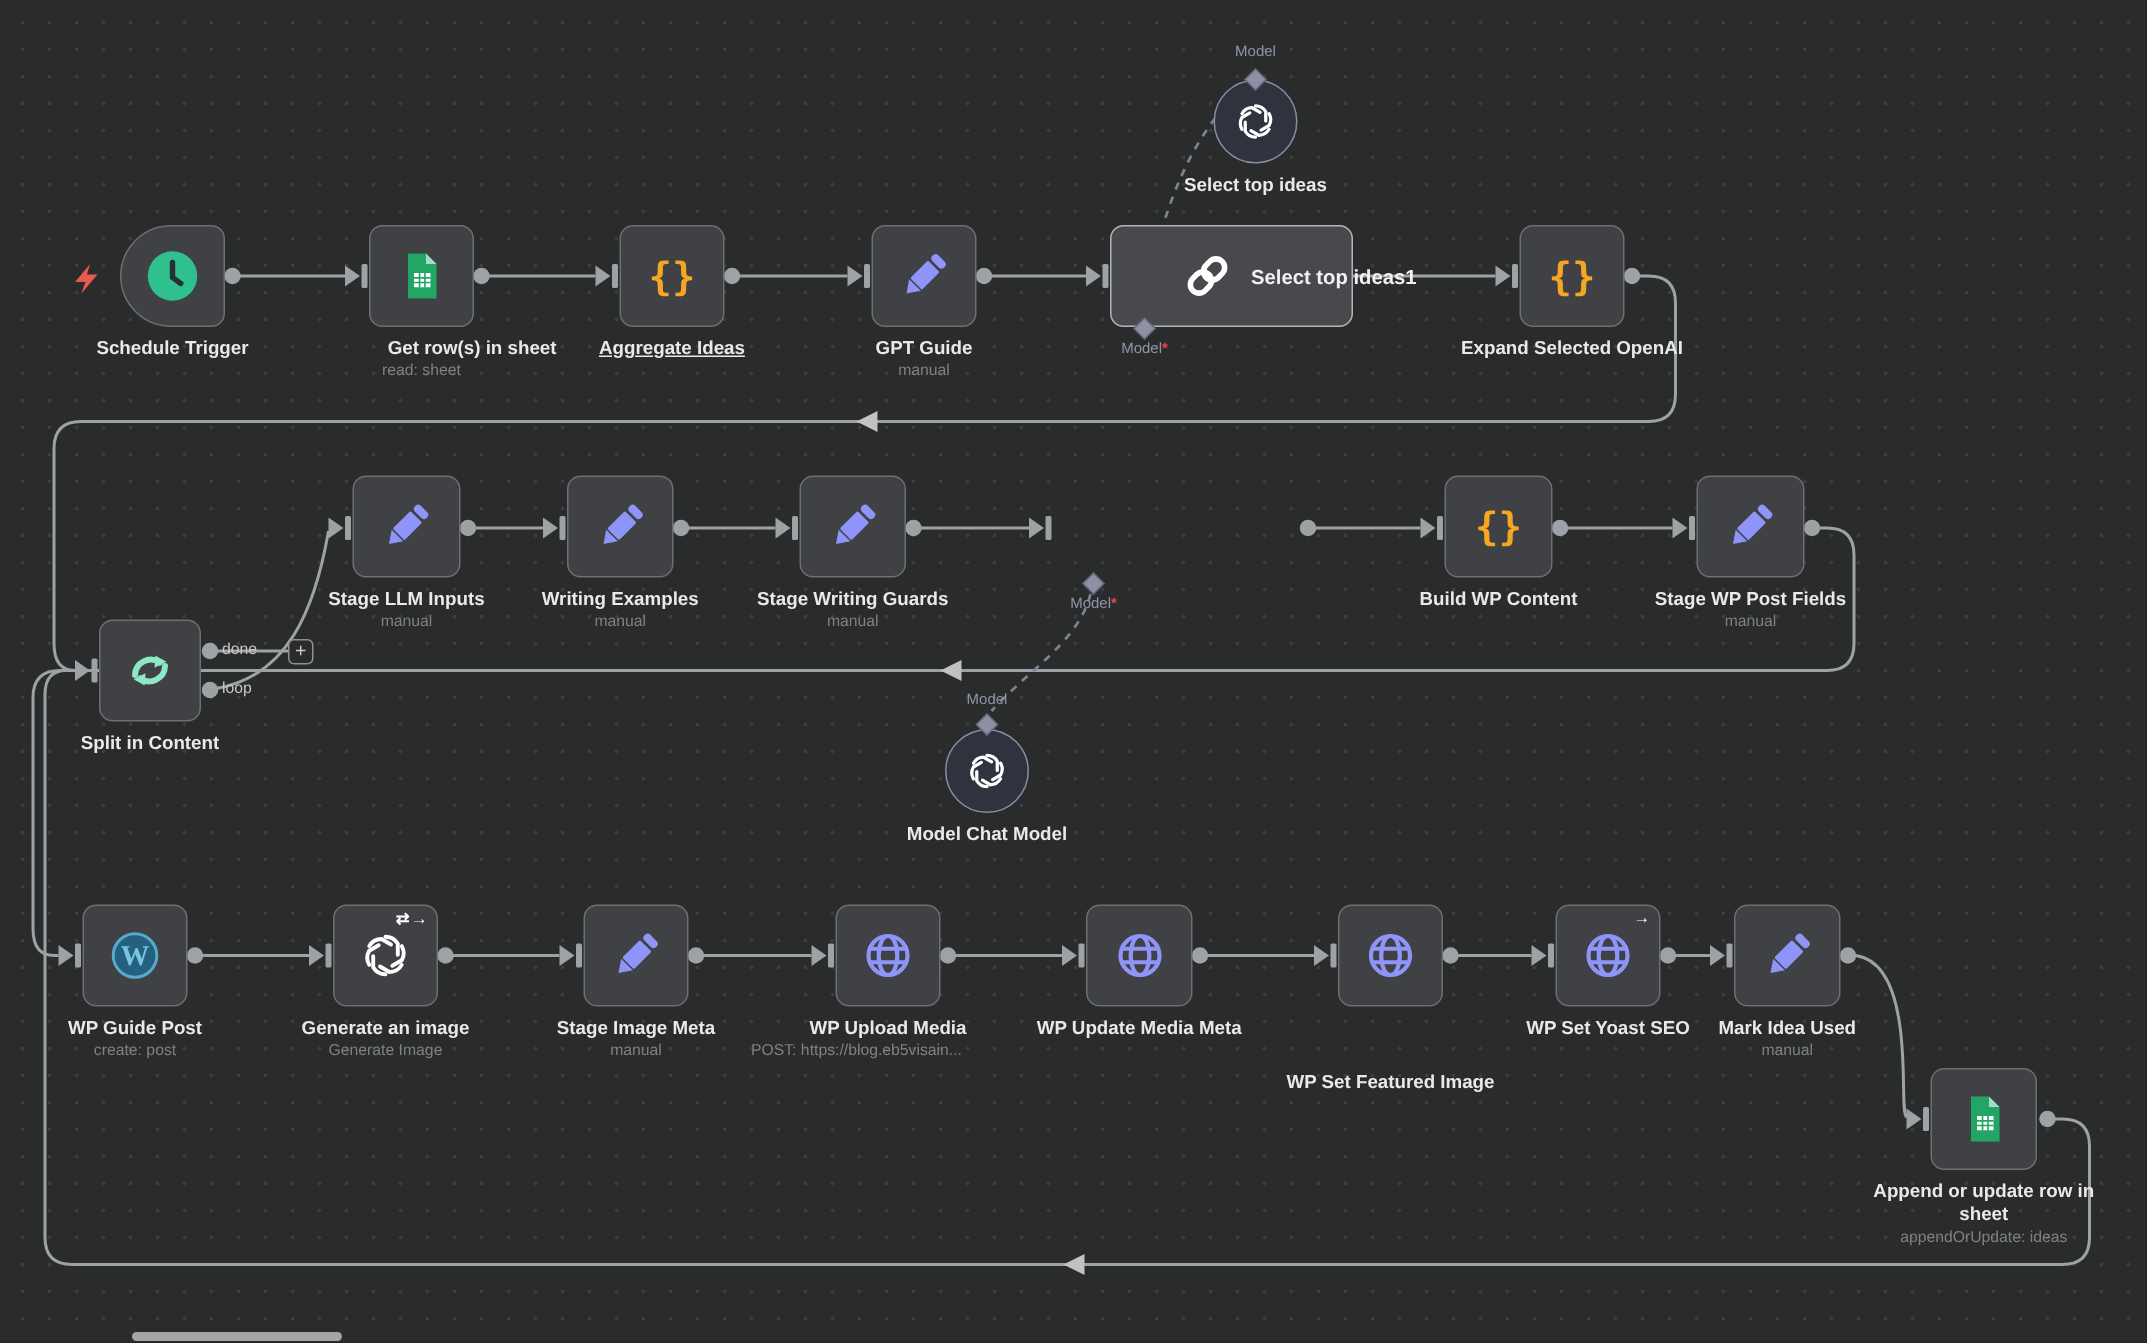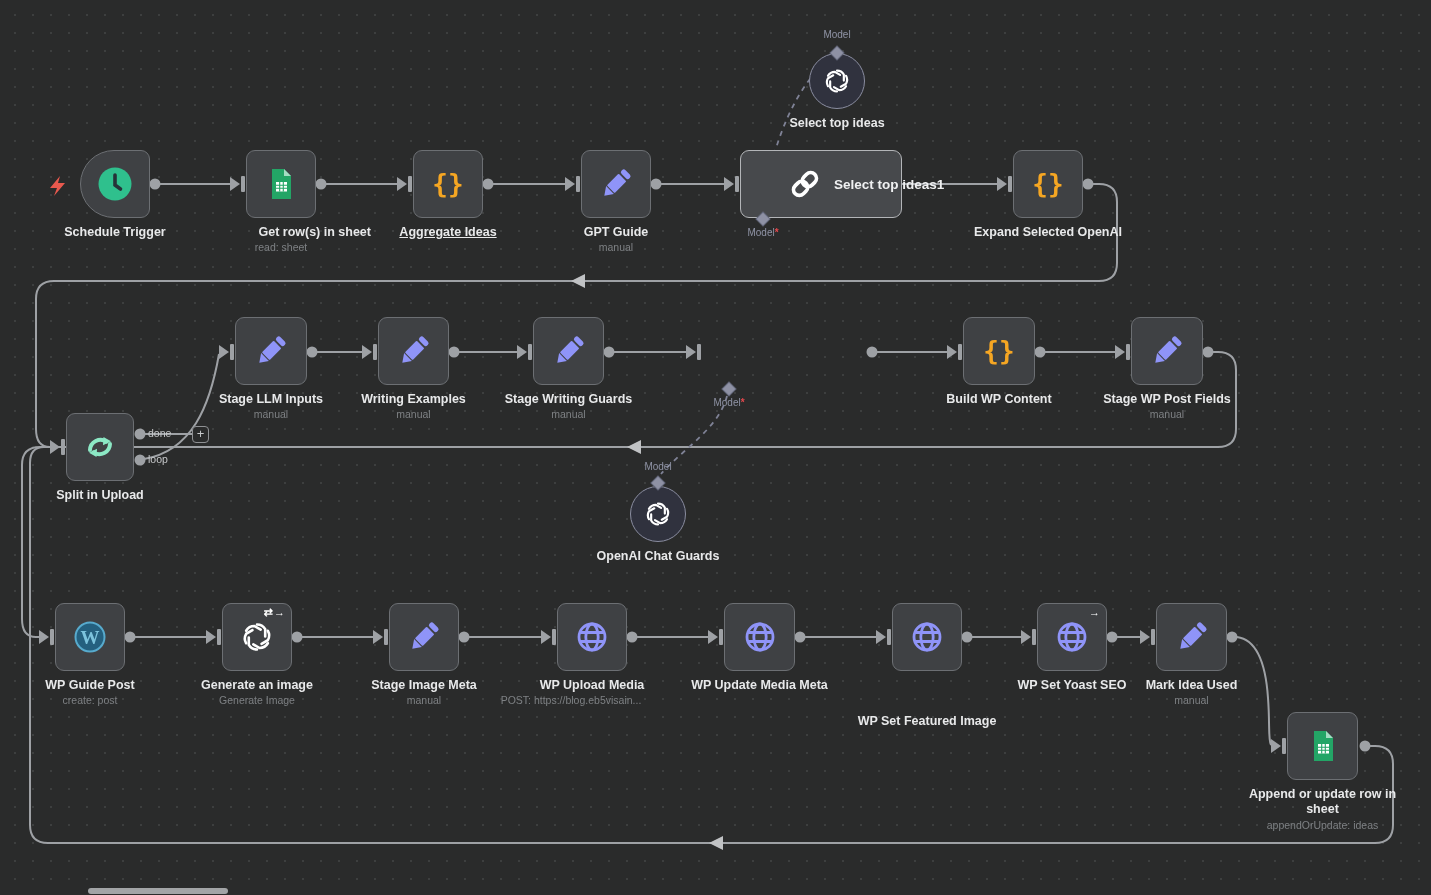--- a/index.html
+++ b/index.html
@@ -312,21 +312,21 @@
         <svg viewBox="0 0 36 36">
           <g stroke="#8ce8c5" stroke-width="4" fill="none" stroke-linecap="round">
             <path d="M8 21 a10.5 10.5 0 0 1 16.5 -8.3"></path>
             <path d="M28 15 a10.5 10.5 0 0 1 -16.5 8.3"></path>
           </g>
           <path d="M21.5 8 l7.5 4.2 -8 4 z" fill="#8ce8c5"></path>
           <path d="M14.5 28 l-7.5 -4.2 8 -4 z" fill="#8ce8c5"></path>
         </svg>
       </span>
     </div>
-    <div class="node-label" style="left: 10px; top: 488px; width: 180px;">Split in Upload</div>
+    <div class="node-label" style="left: 10px; top: 488px; width: 180px;">Split in Content</div>
     <div class="node" style="left: 235px; top: 317px; width: 72px; height: 68px;">
       <span class="nicon">
         <svg viewBox="0 0 36 36">
           <g transform="rotate(45 18 18)" fill="#8f94f8">
             <rect x="12.5" y="1.5" width="11" height="5.5" rx="2.5"></rect>
             <rect x="12.5" y="8.8" width="11" height="16.7" rx="1"></rect>
             <path d="M12.5 26.5 h11 l-5.5 8 z"></path>
           </g>
         </svg>
       </span>
@@ -387,21 +387,21 @@
             <path transform="rotate(0 18 18)" d="M18 5.5 a9.5 9.5 0 0 1 8.2 4.7 l0 7.3"></path>
             <path transform="rotate(60 18 18)" d="M18 5.5 a9.5 9.5 0 0 1 8.2 4.7 l0 7.3"></path>
             <path transform="rotate(120 18 18)" d="M18 5.5 a9.5 9.5 0 0 1 8.2 4.7 l0 7.3"></path>
             <path transform="rotate(180 18 18)" d="M18 5.5 a9.5 9.5 0 0 1 8.2 4.7 l0 7.3"></path>
             <path transform="rotate(240 18 18)" d="M18 5.5 a9.5 9.5 0 0 1 8.2 4.7 l0 7.3"></path>
             <path transform="rotate(300 18 18)" d="M18 5.5 a9.5 9.5 0 0 1 8.2 4.7 l0 7.3"></path>
           </g>
         </svg>
       </span>
     </div>
-    <div class="node-label" style="left: 568px; top: 549px; width: 180px;">OpenAI Chat Guards</div>
+    <div class="node-label" style="left: 568px; top: 549px; width: 180px;">Model Chat Model</div>
     <div class="node" style="left: 55px; top: 603px; width: 70px; height: 68px;">
       <span class="nicon">
         <svg viewBox="0 0 36 36">
           <circle cx="18" cy="18" r="14.5" fill="#24607f"></circle>
           <circle cx="18" cy="18" r="14.5" fill="none" stroke="#57aacd" stroke-width="2"></circle>
           <text x="18" y="24.5" text-anchor="middle" font-size="19" font-weight="bold" fill="#7cc3dd" font-family="Liberation Serif, serif">W</text>
         </svg>
       </span>
     </div>
     <div class="node-label" style="left: 0px; top: 678px; width: 180px;">WP Guide Post</div>

